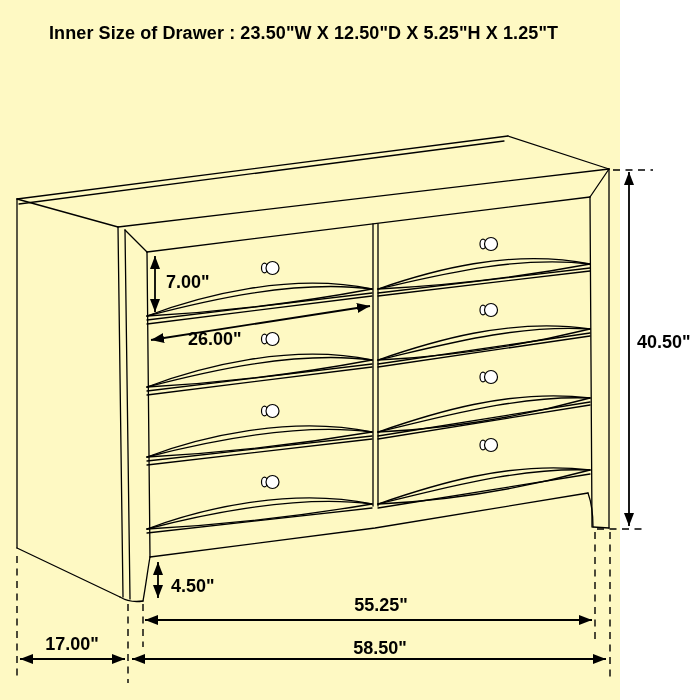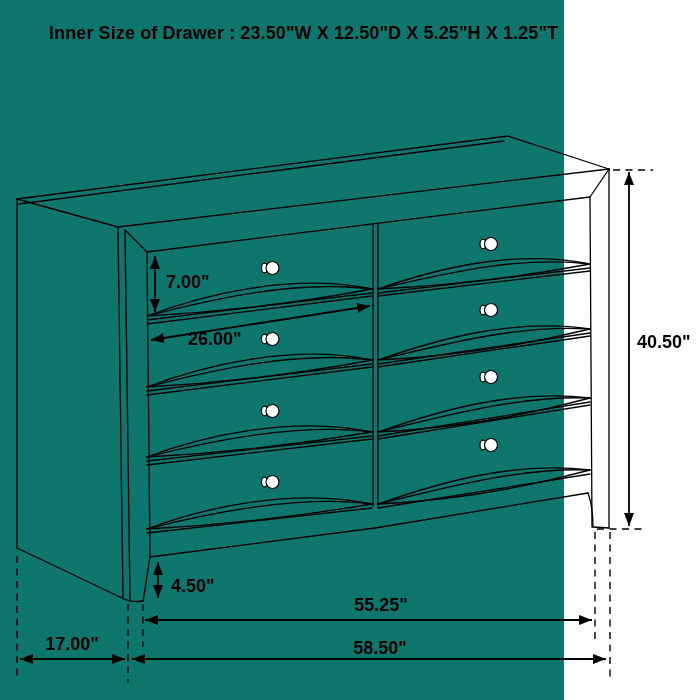--- a/index.html
+++ b/index.html
@@ -2,21 +2,21 @@
 <html><head>
 <meta charset="utf-8">
 <style>
   html, body {
     margin: 0; padding: 0;
     width: 700px; height: 700px;
     background: #ffffff;
     font-family: "Liberation Sans", sans-serif;
     overflow: hidden;
   }
-  .stage { position: relative; width: 564px; height: 700px; background: #0f766e; }
+  .stage { position: relative; width: 620px; height: 700px; background: #fef9c3; }
   .drawing-title {
     position: absolute; left: 49px; top: 23px;
     font-size: 18px; font-weight: bold; color: #000000;
     white-space: nowrap; letter-spacing: 0.1px;
   }
   svg { position: absolute; left: 0; top: 0; display: block; }
   .thin  { stroke: #000; stroke-width: 1.3; fill: none; stroke-linecap: round; stroke-linejoin: round; }
   .dash  { stroke: #000; stroke-width: 1.4; fill: none; stroke-dasharray: 7 5.5; }
   .dim   { stroke: #000; stroke-width: 1.8; fill: none; }
   .knob  { stroke: #000; stroke-width: 1.2; fill: #ffffff; }

